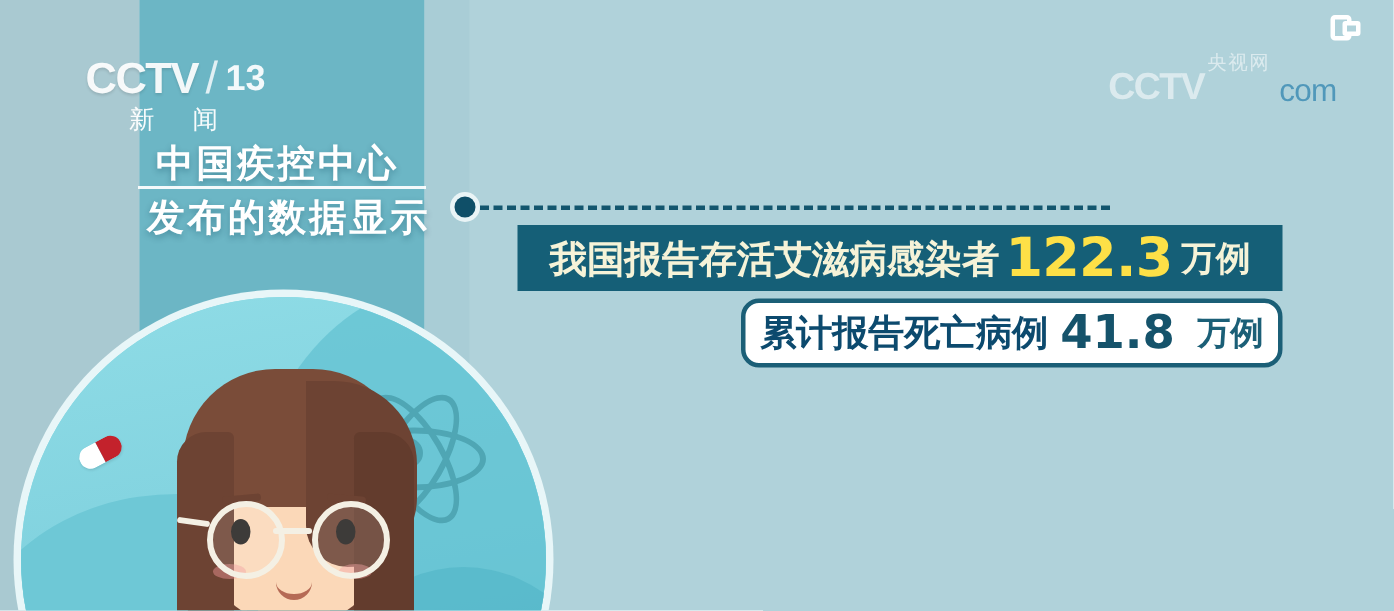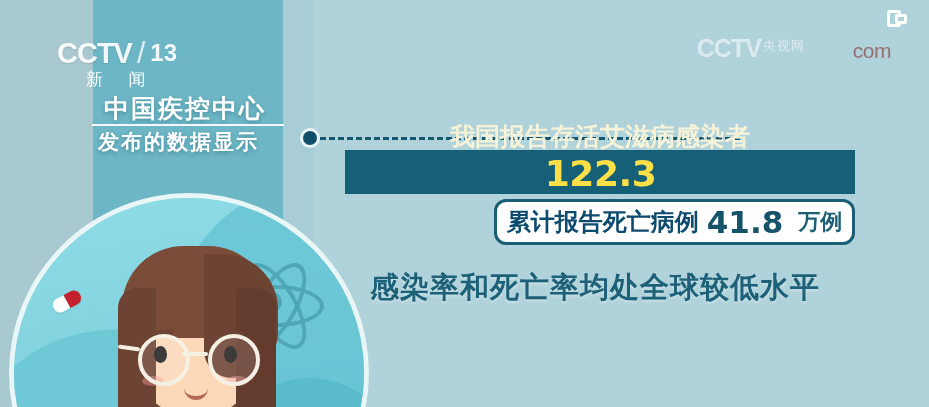--- a/index.html
+++ b/index.html
@@ -248,21 +248,21 @@
     color: #ffffff;
     font-family: Liberation Mono, monospace;
     text-shadow: 0 2px 4px rgba(0,60,80,.32);
   }
   .source-rule {
     position: absolute; left: 92px; top: 124px;
     width: 192px; height: 2px; background: rgba(255,255,255,.92);
   }
   .source-line2 {
     position: absolute; left: 98px; top: 128px;
-    font-size: 21px; font-weight: 700; letter-spacing: 2px;
+    font-size: 25px; font-weight: 700; letter-spacing: 2px;
     color: #ffffff;
     font-family: "DejaVu Sans", sans-serif;
     text-shadow: 0 2px 4px rgba(0,60,80,.32);
   }
 
   
   .node-dot {
     position: absolute; left: 303px; top: 131px;
     width: 14px; height: 14px; border-radius: 50%;
     background: #0f4f68;
@@ -281,21 +281,21 @@
     color: #15536b;
     font-family: "DejaVu Sans", sans-serif;
   }
 
   
   .banner-solid {
     position: absolute; left: 345px; top: 150px;
     width: 510px; height: 44px;
     background: #155f77;
     display: flex; align-items: center; justify-content: center;
-    padding: 0 10px; box-sizing: border-box; flex-direction: column;
+    padding: 0 10px; box-sizing: border-box;
   }
   .banner-solid .b-text {
     font-size: 25px; font-weight: 700; letter-spacing: 0px;
     color: #f6f3d8;
     font-family: "DejaVu Sans", sans-serif;
     white-space: nowrap;
   }
   .banner-solid .b-num {
     font-size: 36px; font-weight: 700; color: #fde047;
     font-family: "DejaVu Sans", sans-serif;
@@ -341,23 +341,23 @@
   
   .watermark {
     position: absolute; right: 38px; top: 36px;
     display: flex; align-items: flex-end; gap: 2px;
     opacity: .55;
   }
   .wm-cctv {
     font-size: 25px; font-weight: 700; color: #ffffff; letter-spacing: -1px;
     line-height: 1;
   }
-  .wm-right { display: flex; flex-direction: row; align-items: flex-start; line-height: 1; }
+  .wm-right { display: flex; flex-direction: column; align-items: flex-start; line-height: 1; }
   .wm-cn { font-size: 13px; color: #ffffff; letter-spacing: 1px; font-family: "DejaVu Sans", sans-serif; }
-  .wm-com { font-size: 21px; color: #7f1d1d; letter-spacing: -.5px; margin-top: 1px; margin-left: 48px; }
+  .wm-com { font-size: 21px; color: #0369a1; letter-spacing: -.5px; margin-top: 1px; margin-left: 48px; }
 
   
   .pip-icon {
     position: absolute; right: 22px; top: 10px;
     width: 20px; height: 17px;
   }
   .pip-icon .outer {
     position: absolute; left: 0; top: 0; width: 14px; height: 17px;
     border: 3px solid #ffffff; border-radius: 3px; box-sizing: border-box;
   }
@@ -442,21 +442,20 @@
     <span class="b-num">122.3</span>
     <span class="b-unit">万例</span>
   </div>
 
   <div class="banner-white">
     <span class="w-text">累计报告死亡病例</span>
     <span class="w-num">41.8</span>
     <span class="w-unit">万例</span>
   </div>
 
-  <div class="closing-line">感染率和死亡率均处全球较低水平</div>
 
   <div class="watermark">
     <span class="wm-cctv">CCTV</span>
     <span class="wm-right">
       <span class="wm-cn">央视网</span>
       <span class="wm-com">com</span>
     </span>
   </div>
 
   <div class="pip-icon">

